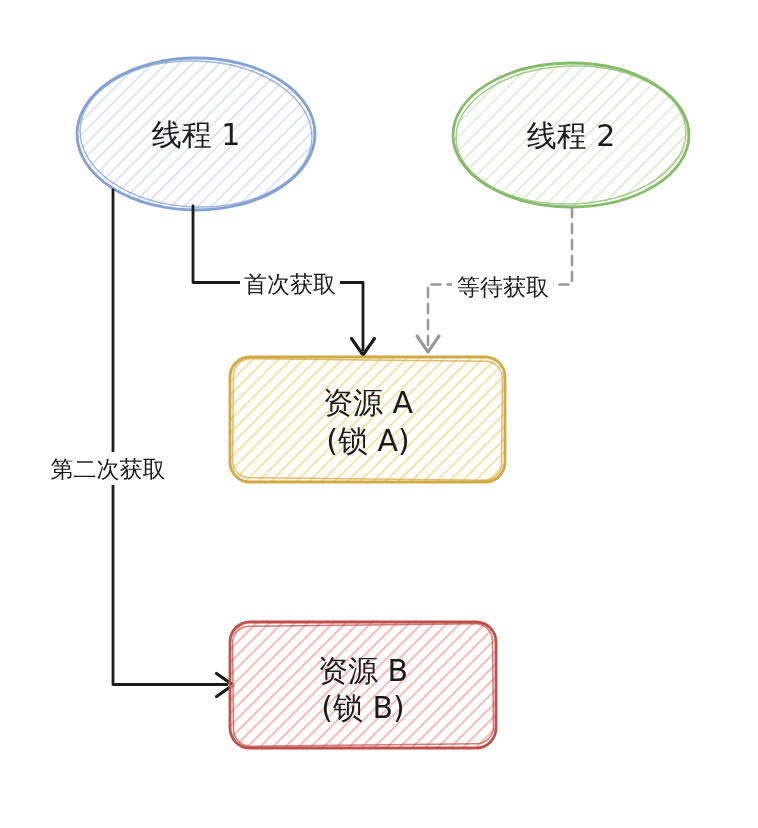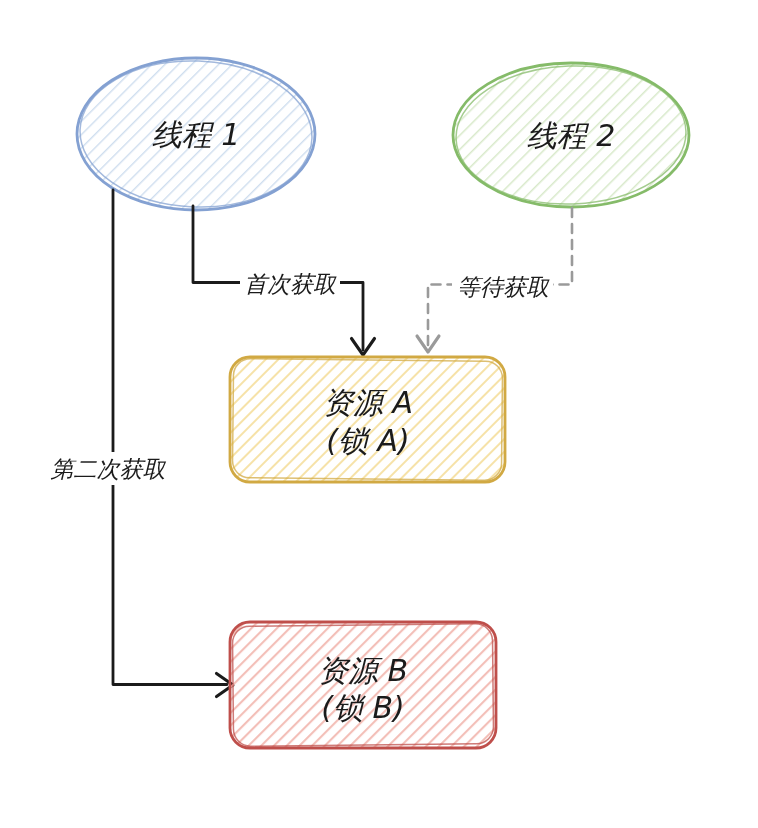--- a/index.html
+++ b/index.html
@@ -6,21 +6,20 @@
     margin: 0;
     padding: 0;
     background: #ffffff;
   }
   .canvas {
     position: relative;
     width: 758px;
     height: 828px;
     background: #ffffff;
     overflow: hidden;
-    font-style: italic;
   }
   svg { display: block; }
   .node-label {
     font-family: "DejaVu Sans", "Liberation Sans", sans-serif;
     font-size: 30px;
     fill: #1b1b1b;
     text-anchor: middle;
   }
   .edge-label {
     font-family: "DejaVu Sans", "Liberation Sans", sans-serif;

